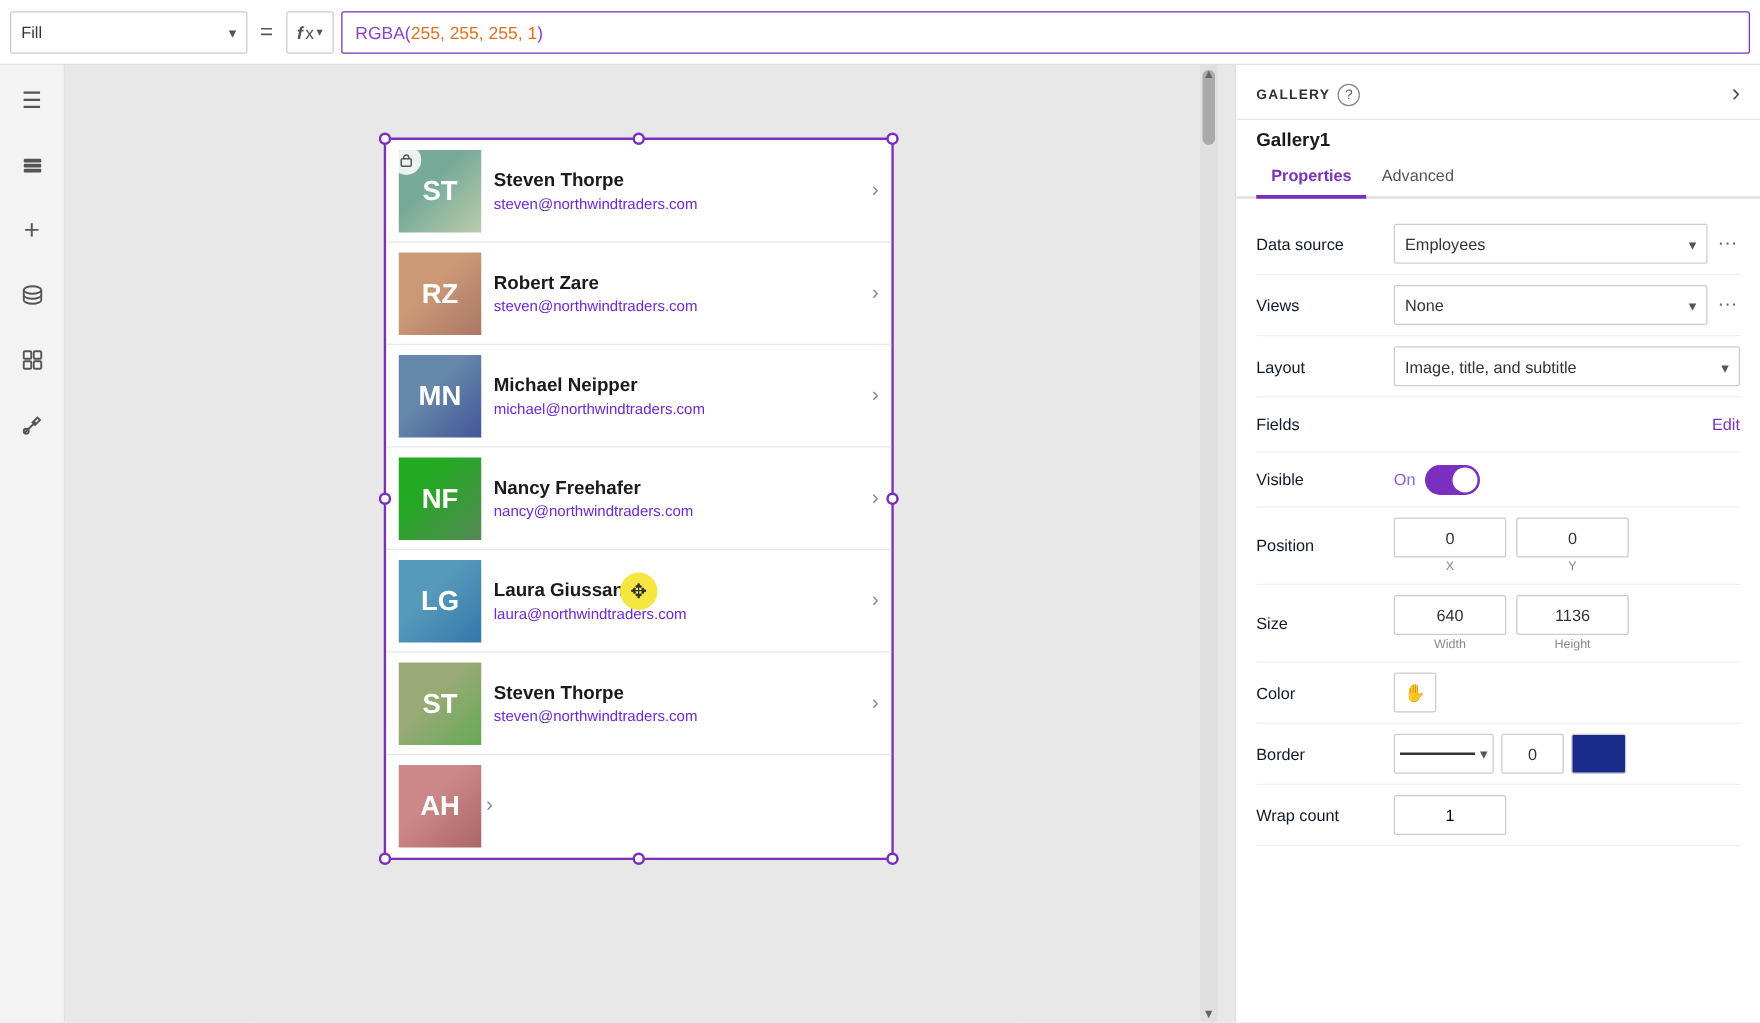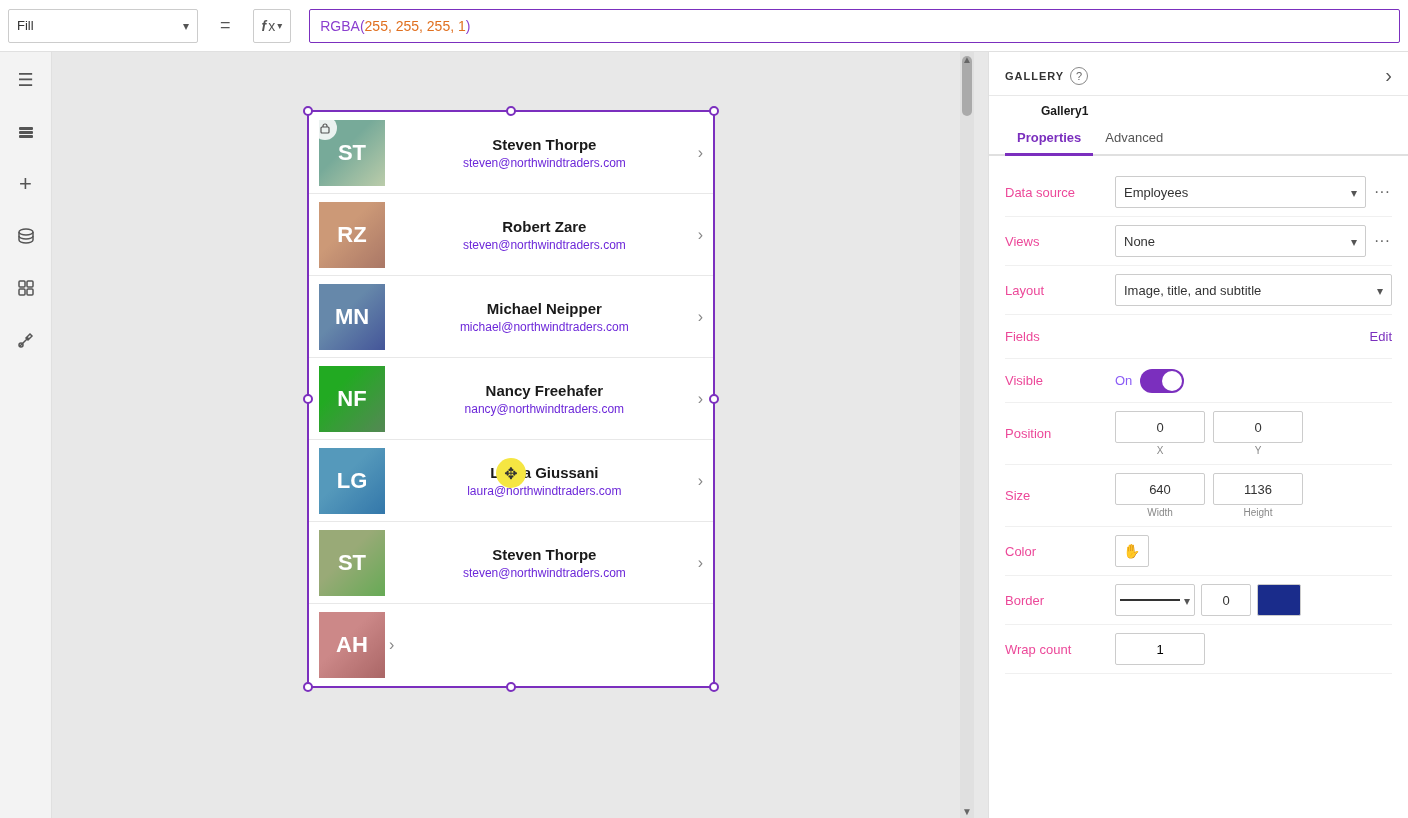--- a/index.html
+++ b/index.html
@@ -14,21 +14,21 @@
     }
 
     
     .top-toolbar {
       height: 52px;
       background: #fff;
       border-bottom: 1px solid #e0e0e0;
       display: flex;
       align-items: center;
       padding: 0 8px;
-      gap: 18px;
+      gap: 6px;
       flex-shrink: 0;
     }
     .fill-dropdown {
       width: 190px;
       height: 34px;
       border: 1px solid #ccc;
       border-radius: 2px;
       background: #fff;
       display: flex;
       align-items: center;
@@ -162,21 +162,20 @@
       width: 100%;
     }
     .gallery-item {
       display: flex;
       align-items: center;
       padding: 0 10px;
       border-bottom: 1px solid #e8e8e8;
       cursor: pointer;
       position: relative;
       height: 82px;
-      text-align: center;
     }
     .gallery-item:last-child { border-bottom: none; }
     .gallery-item-avatar {
       width: 66px;
       height: 66px;
       border-radius: 0;
       overflow: hidden;
       flex-shrink: 0;
       background: #ccc;
       position: relative;
@@ -292,25 +291,24 @@
       font-size: 11px;
       color: #666;
       cursor: pointer;
     }
     .panel-collapse-btn {
       font-size: 16px;
       color: #555;
       cursor: pointer;
     }
     .panel-gallery-name {
-      font-size: 12px;
+      font-size: 15px;
       font-weight: 600;
       color: #1a1a1a;
       padding: 8px 16px 0;
-      margin-left: 36px;
     }
     .panel-tabs {
       display: flex;
       border-bottom: 2px solid #e0e0e0;
       padding: 0 16px;
       margin-top: 6px;
     }
     .panel-tab {
       padding: 6px 12px 8px;
       font-size: 13px;
@@ -331,21 +329,21 @@
     }
     .prop-row {
       display: flex;
       align-items: center;
       padding: 8px 0;
       border-bottom: 1px solid #f0f0f0;
       min-height: 44px;
     }
     .prop-label {
       font-size: 13px;
-      color: #ec4899;
+      color: #0f172a;
       width: 110px;
       flex-shrink: 0;
     }
     .prop-value {
       flex: 1;
       display: flex;
       align-items: center;
       gap: 6px;
     }
     .prop-dropdown {

